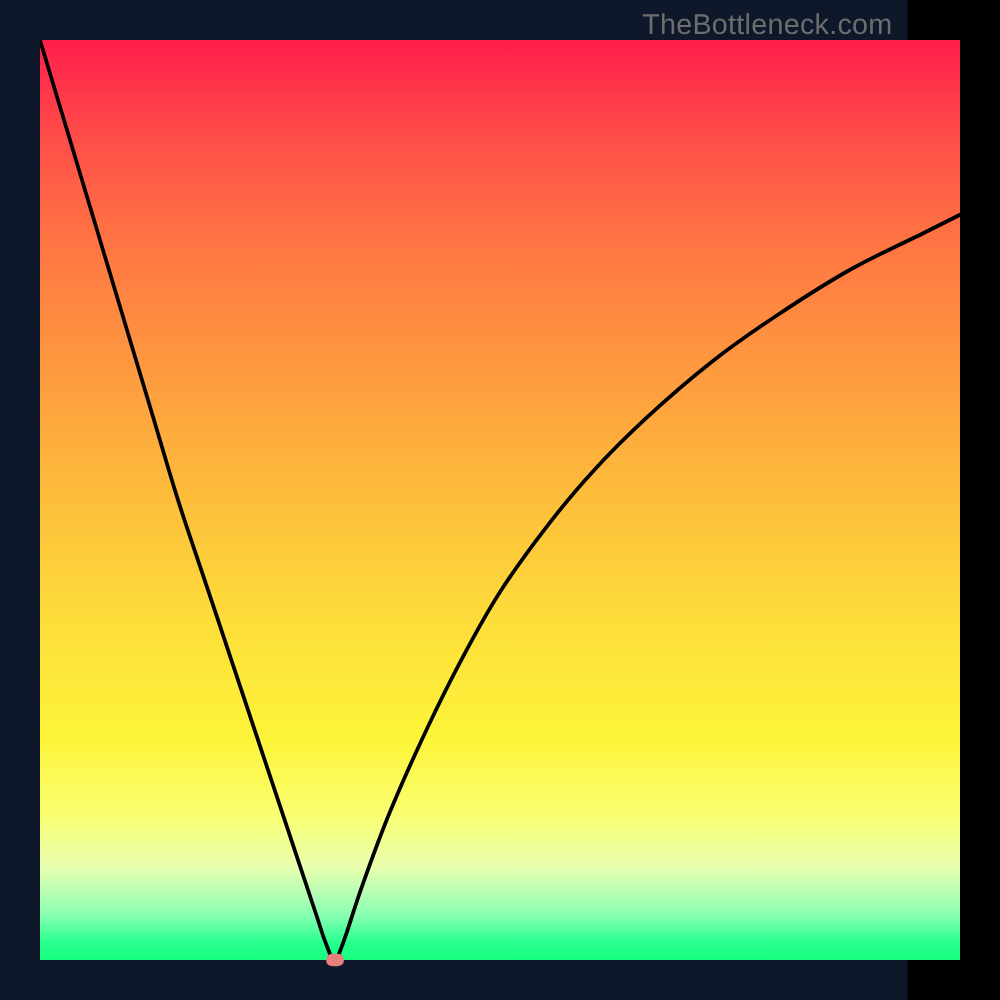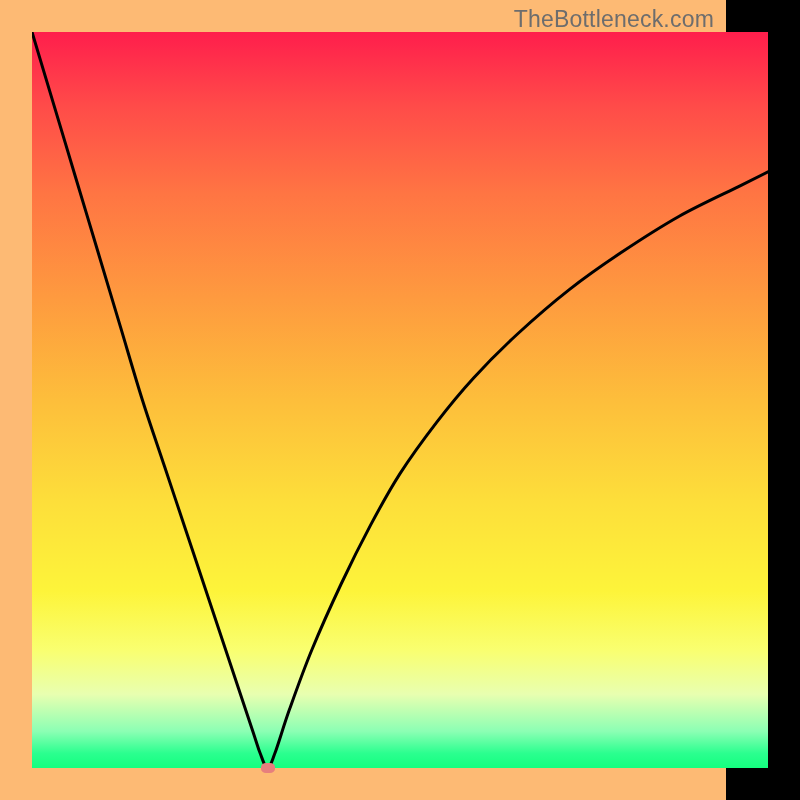--- a/index.html
+++ b/index.html
@@ -9,21 +9,21 @@
     height: 800px;
     background: #000;
     overflow: hidden;
     font-family: Arial, Helvetica, sans-serif;
   }
   .frame {
     position: absolute;
     left: 0; top: 0;
     width: 726px;
     height: 800px;
-    background: #fdba74;
+    background: #0f172a;
   }
   .plot {
     position: absolute;
     left: 32px;
     top: 32px;
     width: 736px;
     height: 736px;
     
     background: linear-gradient(to bottom,
       #ff1e4c 0%,

